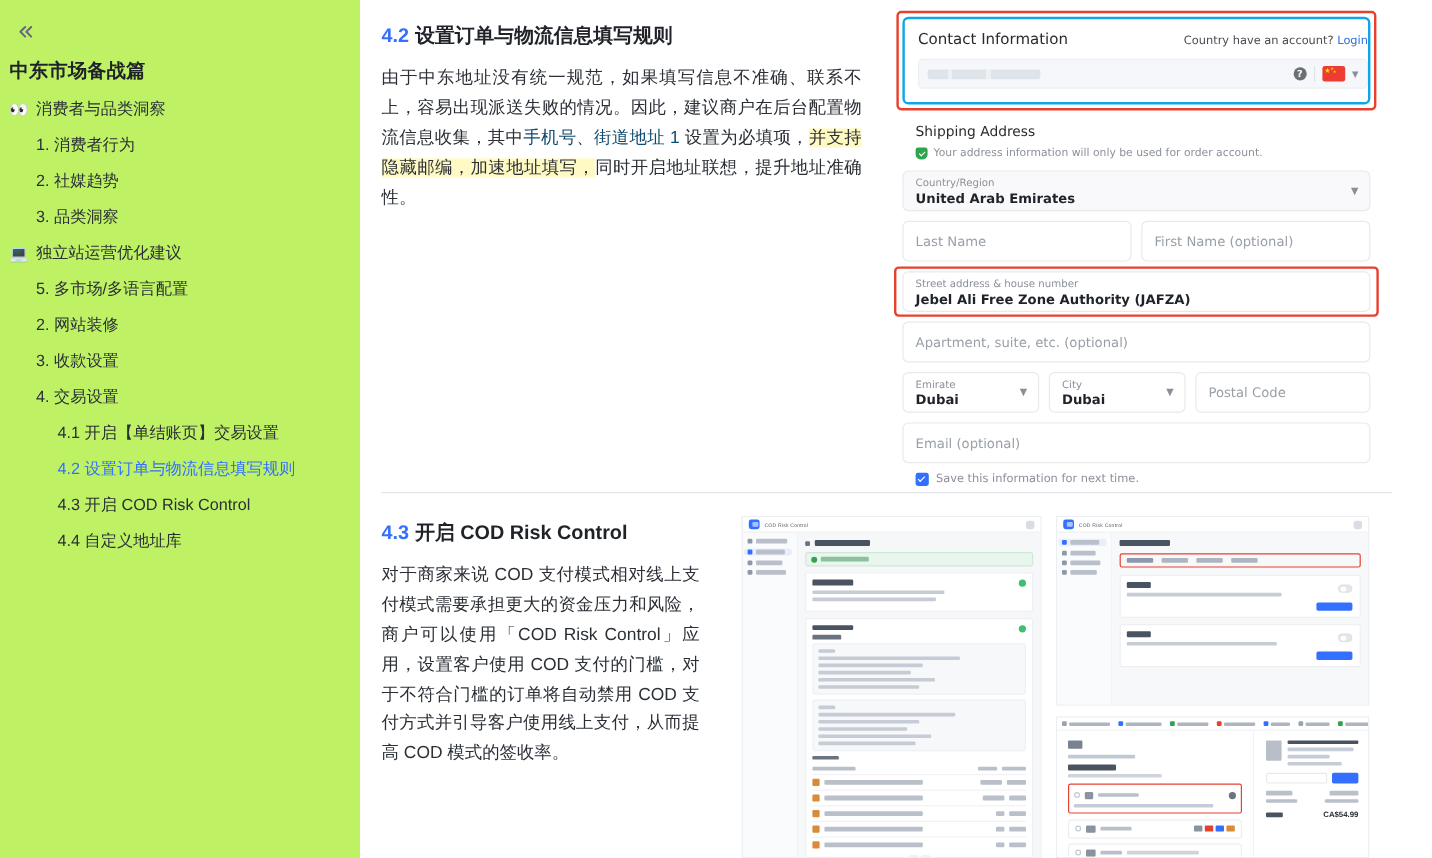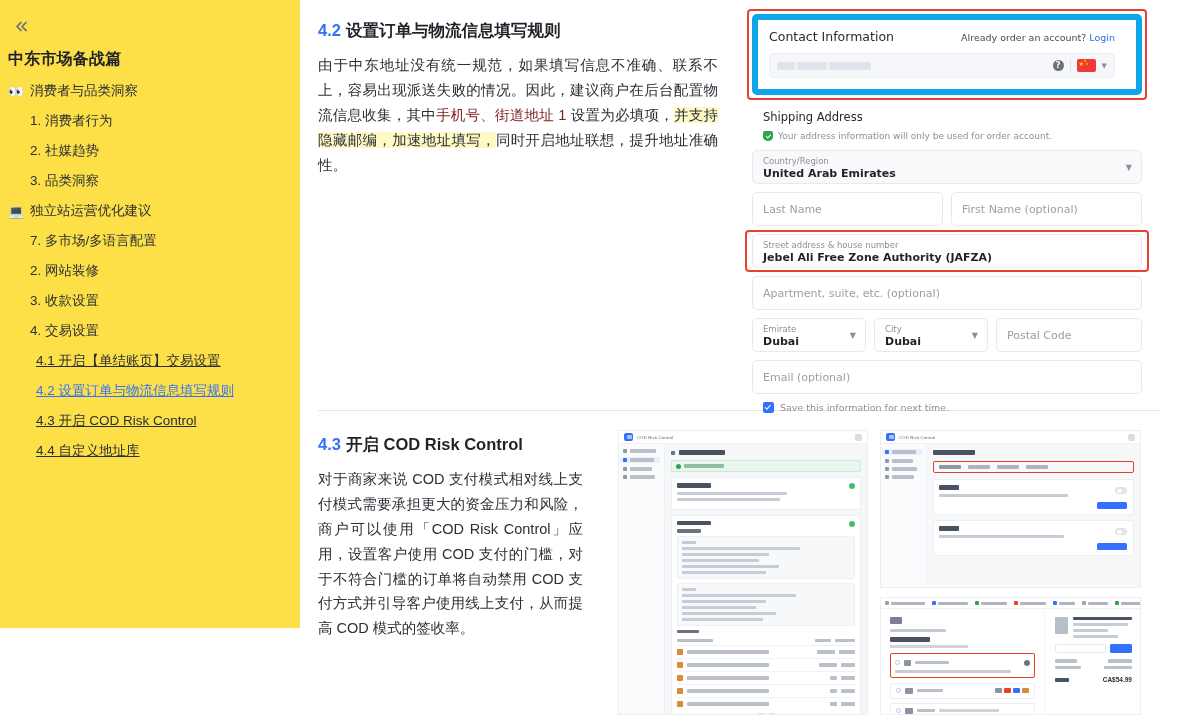--- a/index.html
+++ b/index.html
@@ -8,22 +8,22 @@
     background: #ffffff;
     font-family: "Liberation Sans", sans-serif;
     color: #1f2329;
     overflow: hidden;
   }
   .page { position: relative; width: 1193px; height: 715px; }
 
   
   .sidebar {
     position: absolute; left: 0; top: 0;
-    width: 300px; height: 628px;
-    background: #fde047;
+    width: 300px; height: 715px;
+    background: #bef264;
     padding: 8px 0 0 0;
   }
   .collapse-btn {
     margin: 6px 0 8px 8px;
     width: 26px; height: 24px;
     display: flex; align-items: center; justify-content: center;
     color: #646a73; font-size: 16px; line-height: 1;
     cursor: pointer; border-radius: 4px;
   }
   .collapse-btn svg { display:block; }
@@ -36,57 +36,57 @@
     font-size: 13.5px; color: #2b2f36;
     padding: 6px 0 6px 8px;
     cursor: pointer;
   }
   .nav-emoji { font-size: 13px; line-height: 1; width: 17px; display:inline-block; }
   .nav-item {
     font-size: 13.5px; color: #2b2f36;
     padding: 6px 0 6px 30px;
     cursor: pointer; white-space: nowrap;
   }
-  .nav-item.lvl3 { padding-left: 36px; text-decoration: underline; }
+  .nav-item.lvl3 { padding-left: 48px; }
   .nav-item.active { color: #3370ff; }
 
   
   .content { position: absolute; left: 300px; top: 0; width: 893px; height: 715px; }
 
   .sec-42 { position: absolute; left: 18px; top: 18px; width: 400px; }
   .sec-43 { position: absolute; left: 18px; top: 432px; width: 265px; }
 
   .h2 {
     font-size: 16.5px; font-weight: bold; color: #1f2329;
     line-height: 1.5; margin-bottom: 10px;
   }
   .h2 .num { color: #3370ff; font-weight: bold; margin-right: 5px; }
   .body-txt {
     font-size: 14.5px; line-height: 1.72; color: #2b2f36;
     text-align: justify;
   }
-  .red { color: #7f1d1d; }
+  .red { color: #0c4a6e; }
   .hl { background: #fff9c4; }
 
   
   .divider {
     position: absolute; left: 18px; top: 410px;
     width: 842px; height: 1px; background: #e4e6eb;
   }
 
   
   .checkout {
     position: absolute; left: 452px; top: 14px;
     width: 390px;
     font-family: "DejaVu Sans", sans-serif;
   }
   .ck-card {
     position: relative;
-    border: 6px solid #0ea5e9; border-radius: 5px;
-    padding: 9px 21px 11px 11px;
+    border: 2px solid #0ea5e9; border-radius: 5px;
+    padding: 9px 0 11px 11px;
     background: #fff;
   }
   .anno {
     position: absolute; border: 2px solid #e8402f; border-radius: 4px;
     pointer-events: none;
   }
   .ck-head-row {
     display: flex; align-items: baseline; justify-content: space-between;
     margin-bottom: 9px;
   }
@@ -327,21 +327,21 @@
       <span>消费者与品类洞察</span>
     </div>
     <div class="nav-item">1. 消费者行为</div>
     <div class="nav-item">2. 社媒趋势</div>
     <div class="nav-item">3. 品类洞察</div>
 
     <div class="nav-group-head">
       <span class="nav-emoji">💻</span>
       <span>独立站运营优化建议</span>
     </div>
-    <div class="nav-item">7. 多市场/多语言配置</div>
+    <div class="nav-item">5. 多市场/多语言配置</div>
     <div class="nav-item">2. 网站装修</div>
     <div class="nav-item">3. 收款设置</div>
     <div class="nav-item">4. 交易设置</div>
     <div class="nav-item lvl3">4.1 开启【单结账页】交易设置</div>
     <div class="nav-item lvl3 active">4.2 设置订单与物流信息填写规则</div>
     <div class="nav-item lvl3">4.3 开启 COD Risk Control</div>
     <div class="nav-item lvl3">4.4 自定义地址库</div>
   </div>
 
   <div class="content">
@@ -364,21 +364,21 @@
       <div class="body-txt">对于商家来说 COD 支付模式相对线上支付模式需要承担更大的资金压力和风险，商户可以使用「COD Risk Control」应用，设置客户使用 COD 支付的门槛，对于不符合门槛的订单将自动禁用 COD 支付方式并引导客户使用线上支付，从而提高 COD 模式的签收率。</div>
     </div>
 
     <div class="checkout">
 
       <div style="position:relative;">
         <div class="ck-card">
           <div class="ck-head-row">
             <div class="ck-title">Contact Information</div>
             <div class="ck-login-wrap">
-              <span>Already order an account?</span>
+              <span>Country have an account?</span>
               <span class="ck-login">Login</span>
             </div>
           </div>
           <div class="ck-phone-field">
             <div class="redact"></div>
             <div class="ph-right">
               <div class="q-icon">?</div>
               <div class="sep-v"></div>
               <div class="flag">
                 <span class="s1">★</span>

